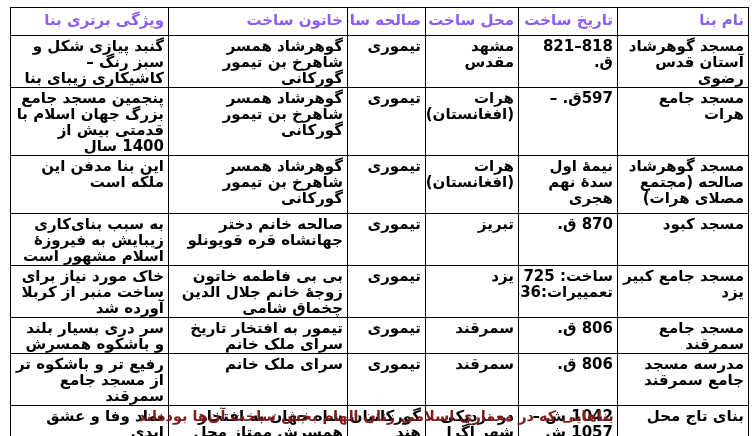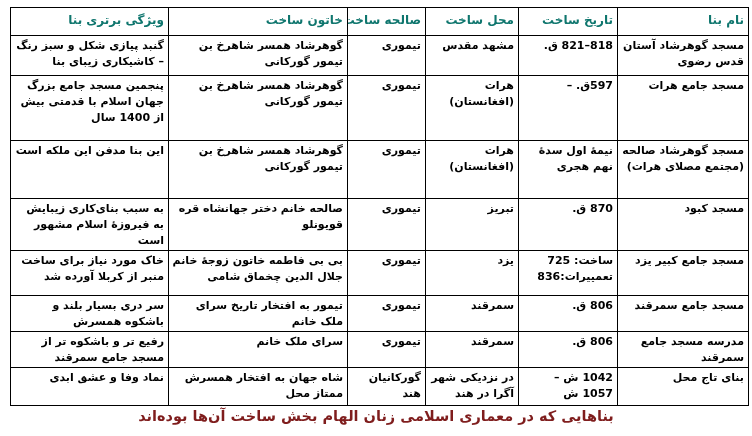--- a/index.html
+++ b/index.html
@@ -21,28 +21,28 @@
   }
   table.tbl th, table.tbl td{
     border:1.5px solid #000000;
     vertical-align:top;
     text-align:right;
     padding:2px 4px 1px 3px;
     font-weight:bold;
     overflow:hidden;
   }
   table.tbl th{
-    color:#0f766e;
-    font-size:12px;
+    color:#8b5cf6;
+    font-size:15px;
     line-height:20px;
     white-space:nowrap;
   }
   table.tbl td{
     color:#000000;
-    font-size:11px;
+    font-size:15px;
     line-height:16px;
   }
   tr.hrow{height:28px;}
   tbody tr:nth-child(1){height:40px;}
   tbody tr:nth-child(2){height:65px;}
   tbody tr:nth-child(3){height:58px;}
   tbody tr:nth-child(4){height:44px;}
   tbody tr:nth-child(5){height:45px;}
   tbody tr:nth-child(6){height:36px;}
   tbody tr:nth-child(7){height:36px;}

